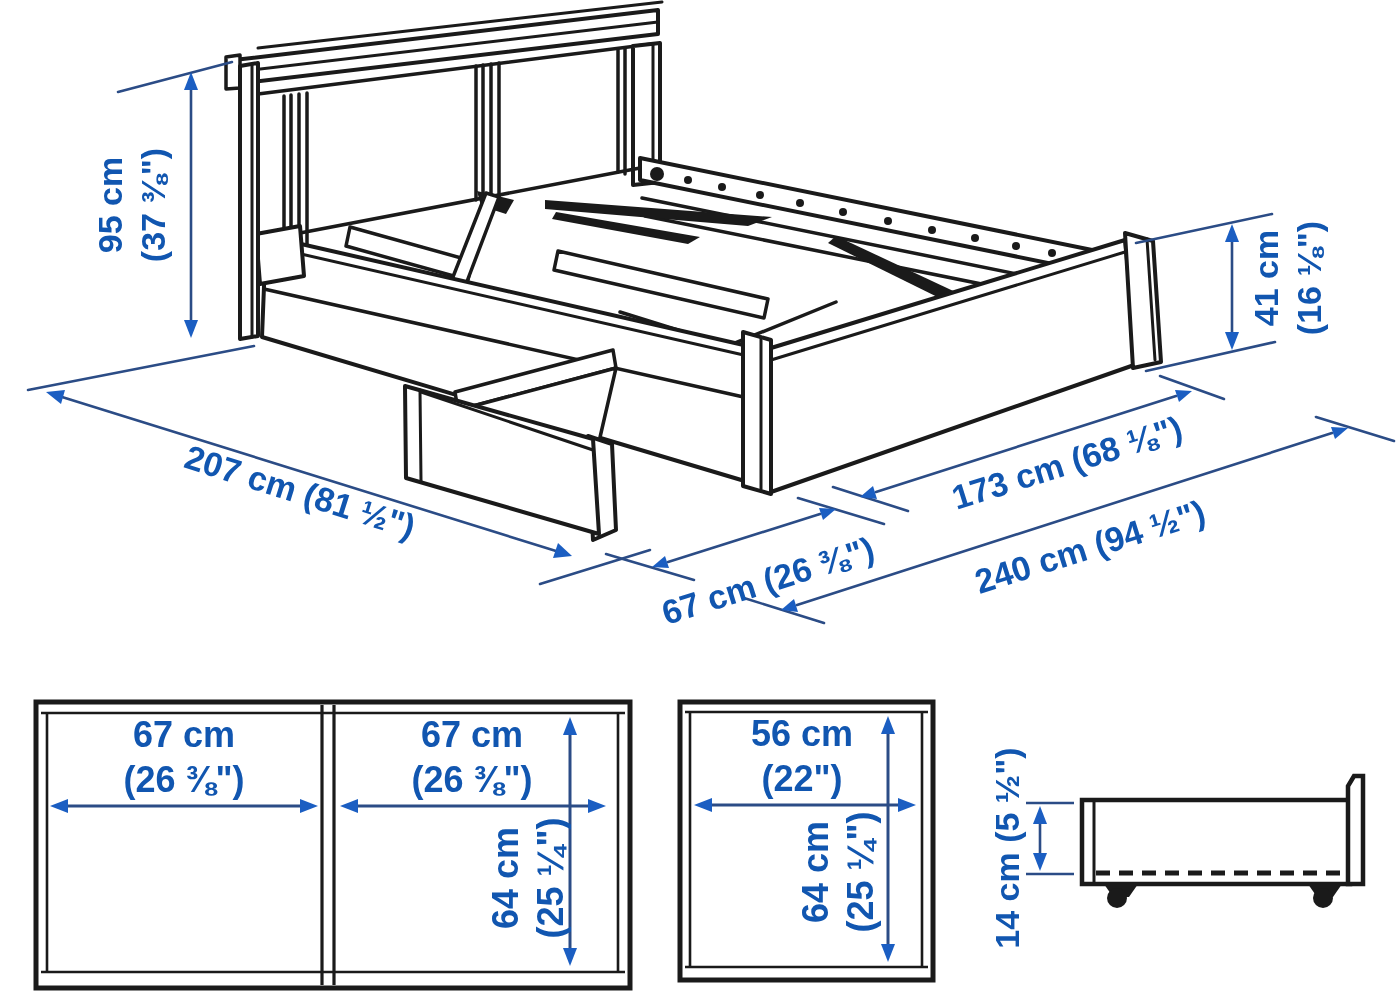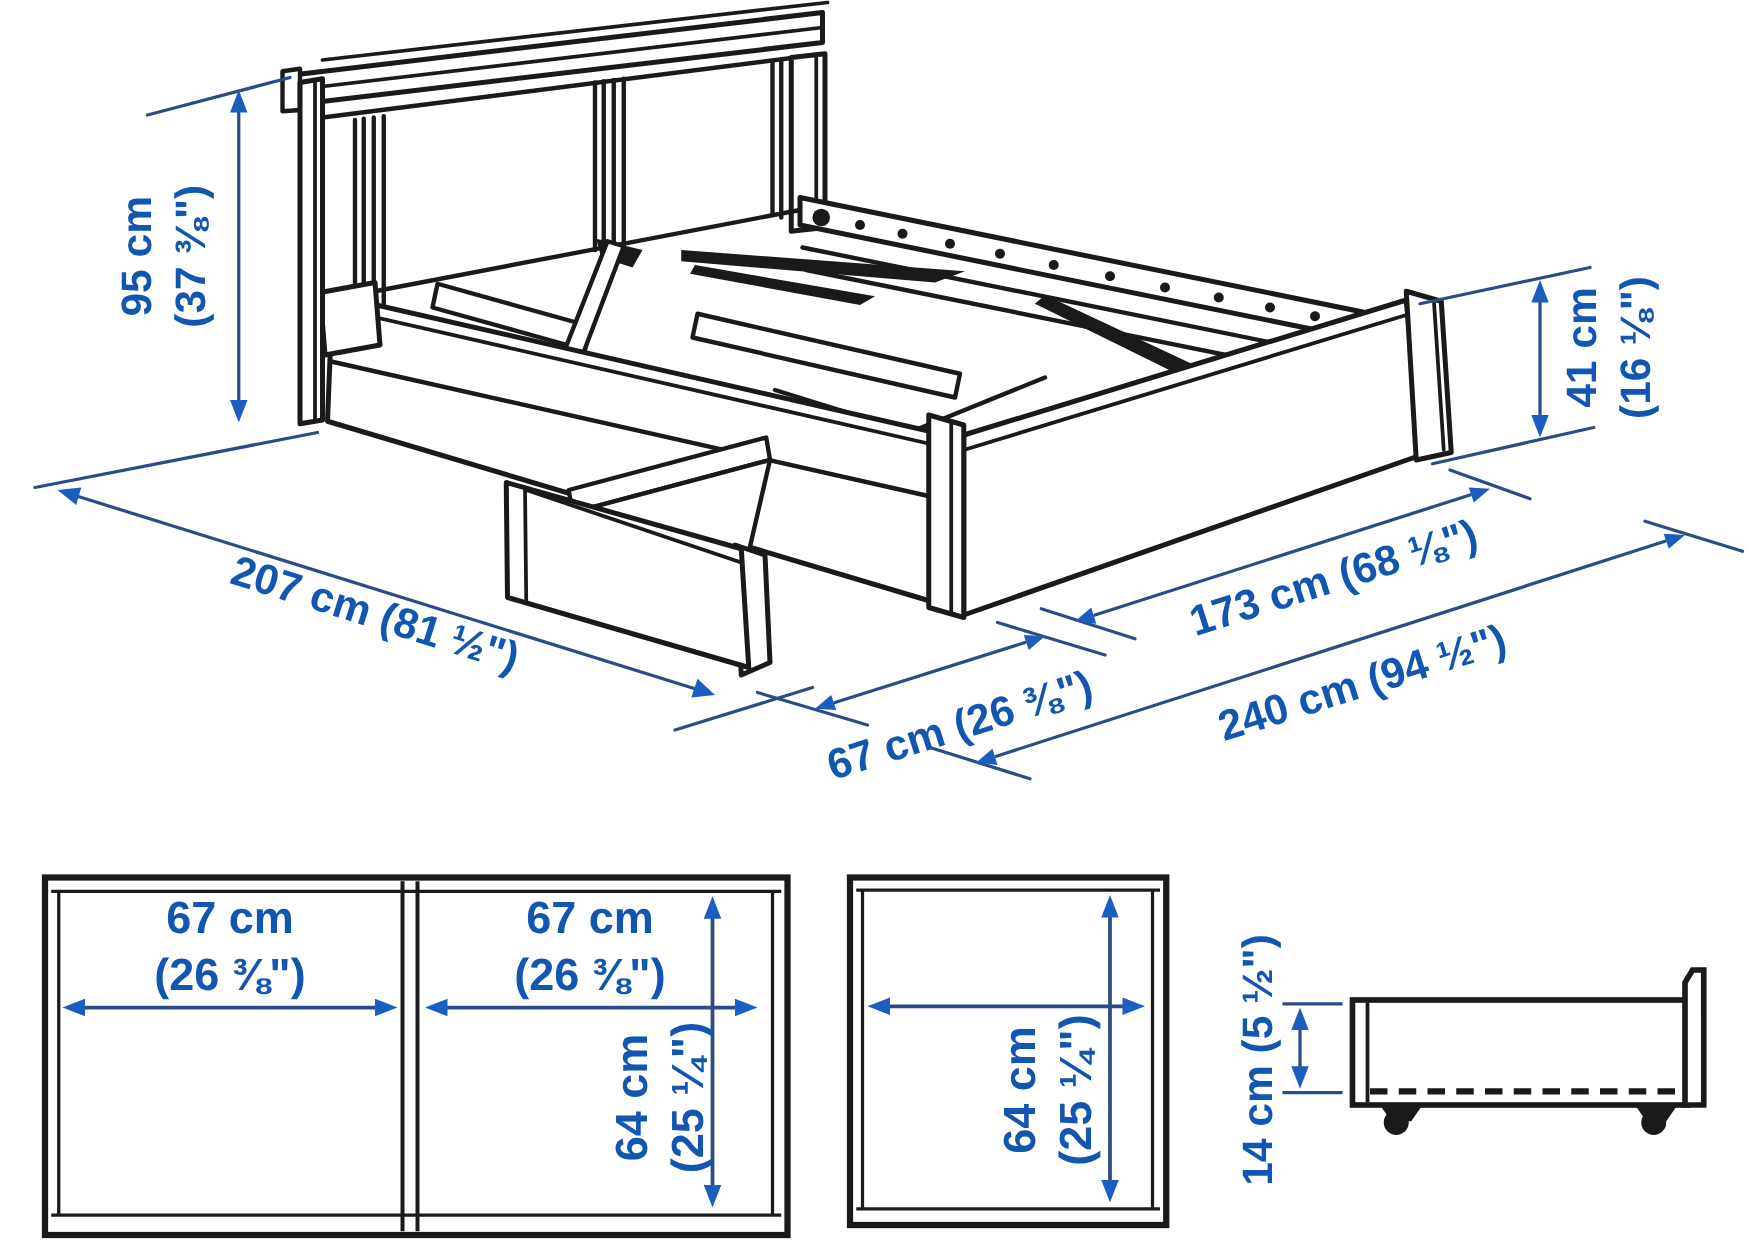--- a/index.html
+++ b/index.html
@@ -251,20 +251,24 @@
   <div class="dim big" style="left:472px;top:757px;">
     <span>67 cm</span>
     <span>(26 ⅜")</span>
   </div>
 
   <div class="dim big" style="left:528px;top:878px;--r:-90deg;">
     <span>64 cm</span>
     <span>(25 ¼")</span>
   </div>
 
+  <div class="dim big" style="left:802px;top:756px;">
+    <span>56 cm</span>
+    <span>(22")</span>
+  </div>
 
   <div class="dim big" style="left:838px;top:872px;--r:-90deg;">
     <span>64 cm</span>
     <span>(25 ¼")</span>
   </div>
 
   <div class="dim" style="left:1007px;top:848px;--r:-90deg;">
     <span>14 cm (5 ½")</span>
   </div>
 

